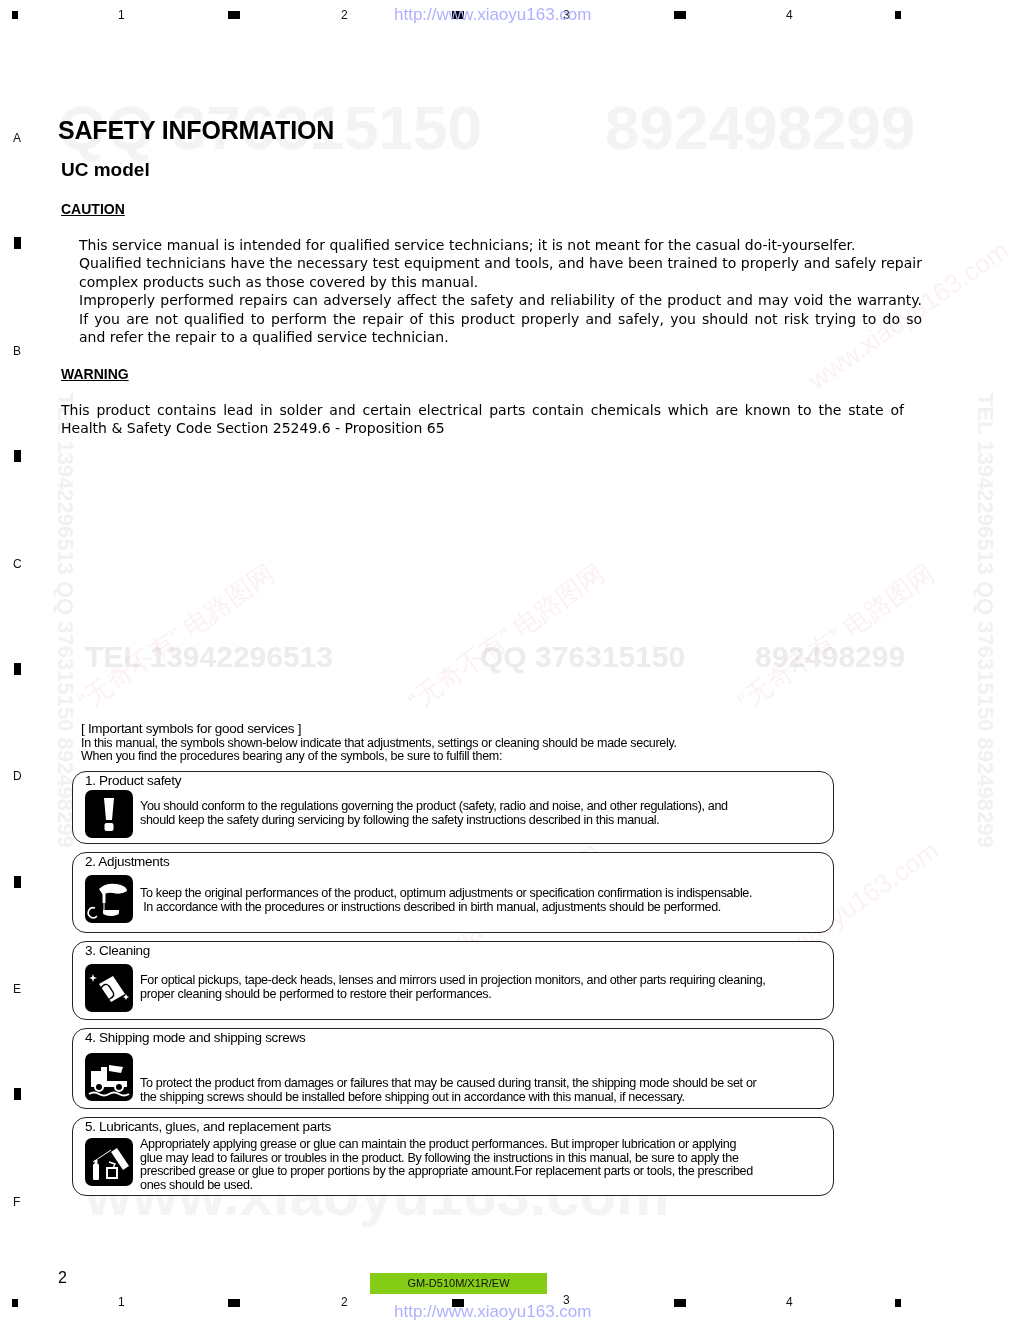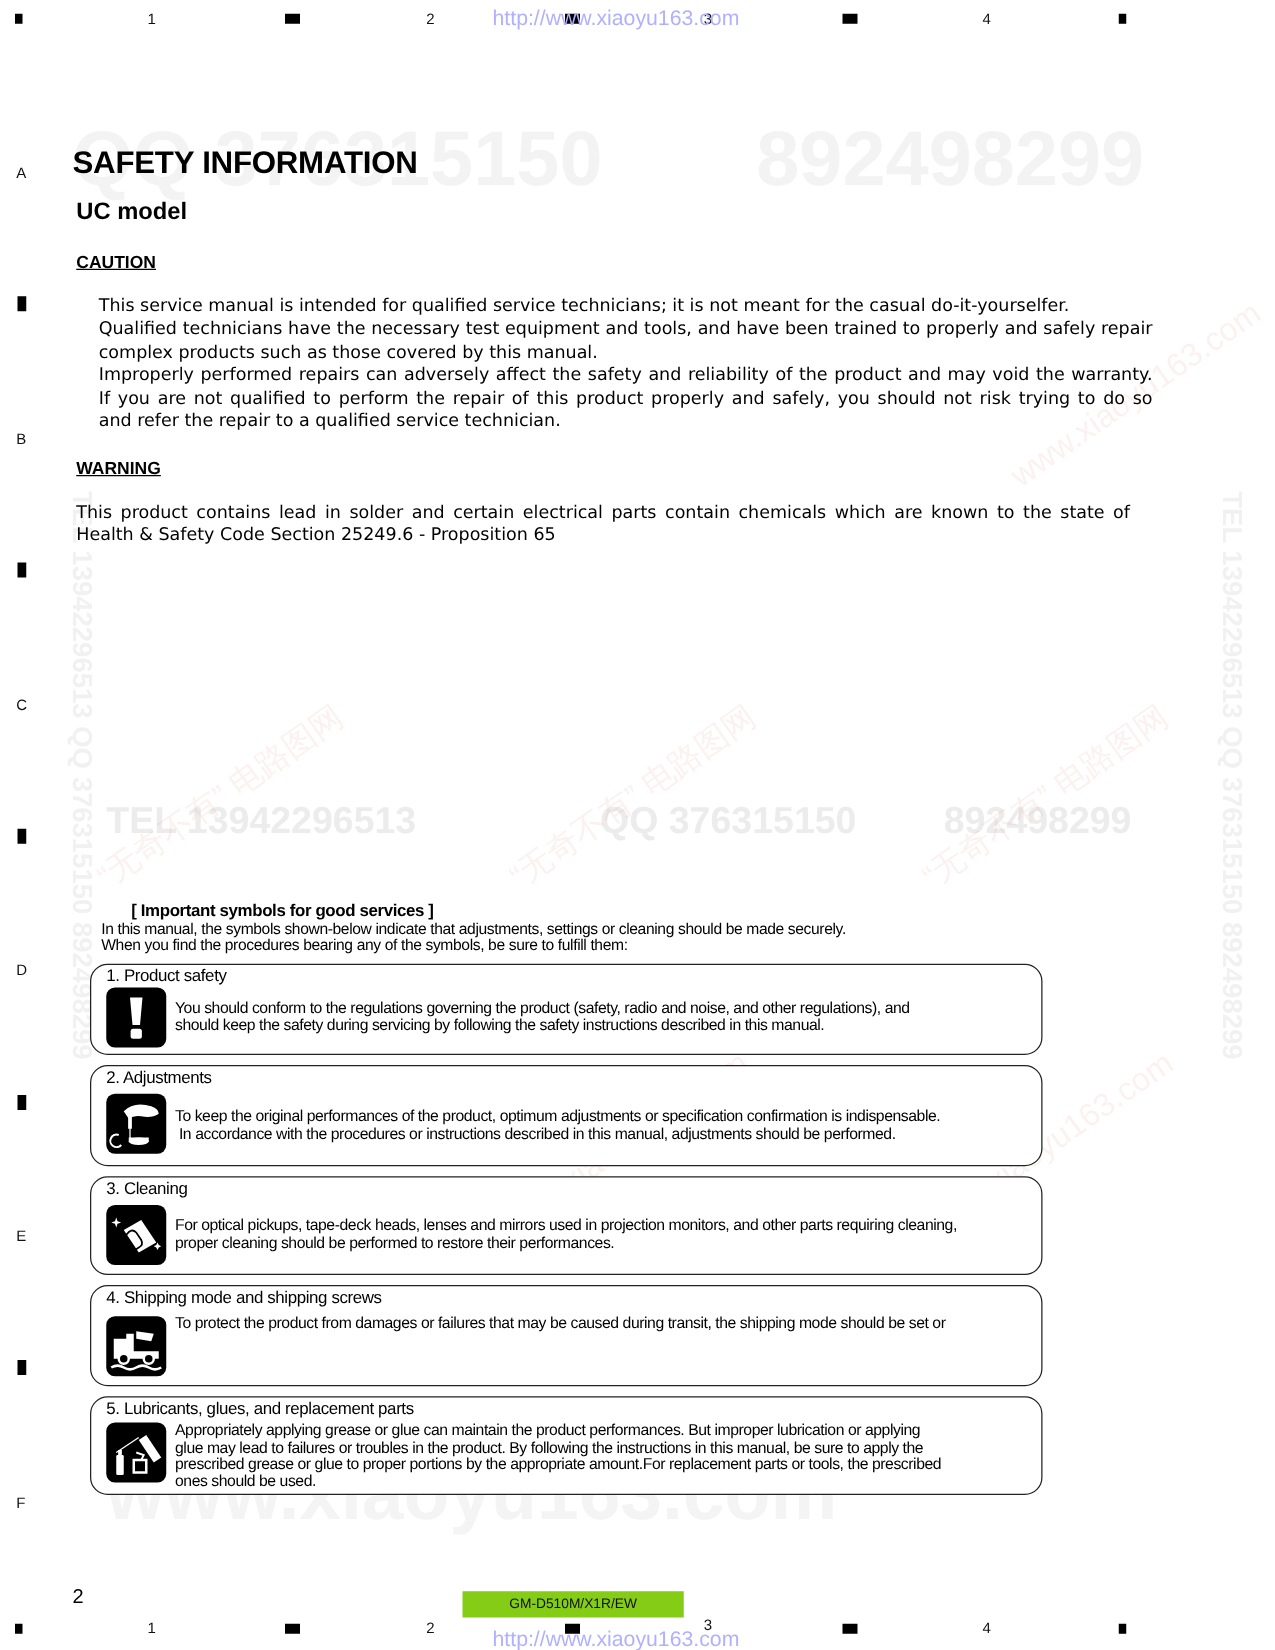--- a/index.html
+++ b/index.html
@@ -11,21 +11,21 @@
   .url { color: #b0b0ff; font-size: 17px; font-family: "Liberation Sans", sans-serif; }
   .side-letter { font-size: 12px; color: #111; }
   .watermark { color: #f3f3f3; font-weight: bold; font-family: "Liberation Sans", sans-serif; white-space: nowrap; }
   .wm-red { color: rgba(230,120,120,0.10); font-weight: normal; white-space: nowrap; }
   h1.title { margin: 0; font-size: 25px; font-weight: bold; letter-spacing: -0.2px; }
   .subtitle { font-size: 19px; font-weight: bold; }
   .section-head { font-size: 14px; font-weight: bold; text-decoration: underline; }
   .para { font-family: "DejaVu Sans", sans-serif; font-size: 14px; line-height: 18.4px; width: 843px; text-align: justify; }
   .para div { text-align-last: left; }
   .para .j { text-align-last: justify; }
-  .sym-title { font-size: 13.5px; font-weight: bold; letter-spacing: -0.3px; margin-left: 24px; }
+  .sym-title { font-size: 13.5px; font-weight: normal; letter-spacing: -0.3px; }
   .sym-intro { font-size: 12.5px; line-height: 13px; letter-spacing: -0.3px; }
   .box { position: absolute; left: 72px; width: 760px; border: 1.6px solid #222; border-radius: 14px; background: #fff; }
   .box-label { position: absolute; left: 12px; top: 1px; font-size: 13.5px; letter-spacing: -0.3px; }
   .box-icon { position: absolute; left: 12px; width: 48px; height: 48px; background: #000; border-radius: 7px; }
   .box-icon svg { width: 48px; height: 48px; display: block; }
   .box-text { position: absolute; left: 67px; width: 690px; font-size: 12.6px; line-height: 13.5px; letter-spacing: -0.35px; }
   .footer-model { background: #84cc16; font-size: 11px; text-align: center; line-height: 21px; color: #111; }
 </style>
 </head>
 <body>
@@ -118,21 +118,21 @@
         <path d="M14 14 q8 -8 22 -4 q6 2 6 6 q-6 4 -14 2 q-6 -1 -10 2 z" fill="#fff"></path>
         <rect x="17.5" y="14" width="3" height="14" fill="#fff"></rect>
         <rect x="18.5" y="26" width="1" height="10" fill="#fff"></rect>
         <ellipse cx="26" cy="38" rx="8" ry="3" fill="#fff"></ellipse>
         <rect x="18" y="35" width="16" height="3" fill="#fff"></rect>
         <path d="M10 33 a5 5 0 1 0 2 8" stroke="#fff" stroke-width="1.6" fill="none"></path>
       </svg>
   </div>
   <div class="box-text" style="top:34px;">
     <div>To keep the original performances of the product, optimum adjustments or specification confirmation is indispensable.</div>
-    <div style="white-space:pre;"> In accordance with the procedures or instructions described in this manual, adjustments should be performed.</div>
+    <div style="white-space:pre;"> In accordance with the procedures or instructions described in birth manual, adjustments should be performed.</div>
   </div>
 </div>
 
 <div class="box" style="top:941px;height:77px;">
   <div class="box-label">3. Cleaning</div>
   <div class="box-icon" style="top:22px;">
     <svg viewBox="0 0 48 48">
         <path d="M14 20 l14 -8 l12 18 l-14 8 z" fill="#fff"></path>
         <path d="M16 24 q4 -6 8 -2 l4 6 q2 4 -2 6 l-6 4 q-4 -2 -6 -6 z" fill="none" stroke="#000" stroke-width="1.4"></path>
         <path d="M8 10 l1 3 l3 1 l-3 1 l-1 3 l-1 -3 l-3 -1 l3 -1 z" fill="#fff"></path>
@@ -149,22 +149,23 @@
   <div class="box-label">4. Shipping mode and shipping screws</div>
   <div class="box-icon" style="top:24px;">
     <svg viewBox="0 0 48 48">
         <path d="M6 18 h10 v-4 h6 v14 h20 v6 h-36 z" fill="#fff"></path>
         <path d="M24 12 l14 2 l-2 6 l-12 -2 z" fill="#fff"></path>
         <circle cx="14" cy="34" r="4" fill="#000" stroke="#fff" stroke-width="2"></circle>
         <circle cx="34" cy="34" r="4" fill="#000" stroke="#fff" stroke-width="2"></circle>
         <path d="M4 41 q5 -3 10 0 t10 0 t10 0 t10 0" stroke="#fff" stroke-width="2" fill="none"></path>
       </svg>
   </div>
-  <div class="box-text" style="top:23px;">
+  <div class="box-text" style="top:48px;">
     <div>To protect the product from damages or failures that may be caused during transit, the shipping mode should be set or</div>
+    <div>the shipping screws should be installed before shipping out in accordance with this manual, if necessary.</div>
   </div>
 </div>
 
 <div class="box" style="top:1117px;height:77px;">
   <div class="box-label">5. Lubricants, glues, and replacement parts</div>
   <div class="box-icon" style="top:20px;">
     <svg viewBox="0 0 48 48">
         <path d="M26 14 l6 -4 l12 18 l-6 4 z" fill="#fff"></path>
         <path d="M26 12 l-18 12" stroke="#fff" stroke-width="1" fill="none"></path>
         <rect x="8" y="26" width="6" height="16" rx="1" fill="#fff"></rect>

